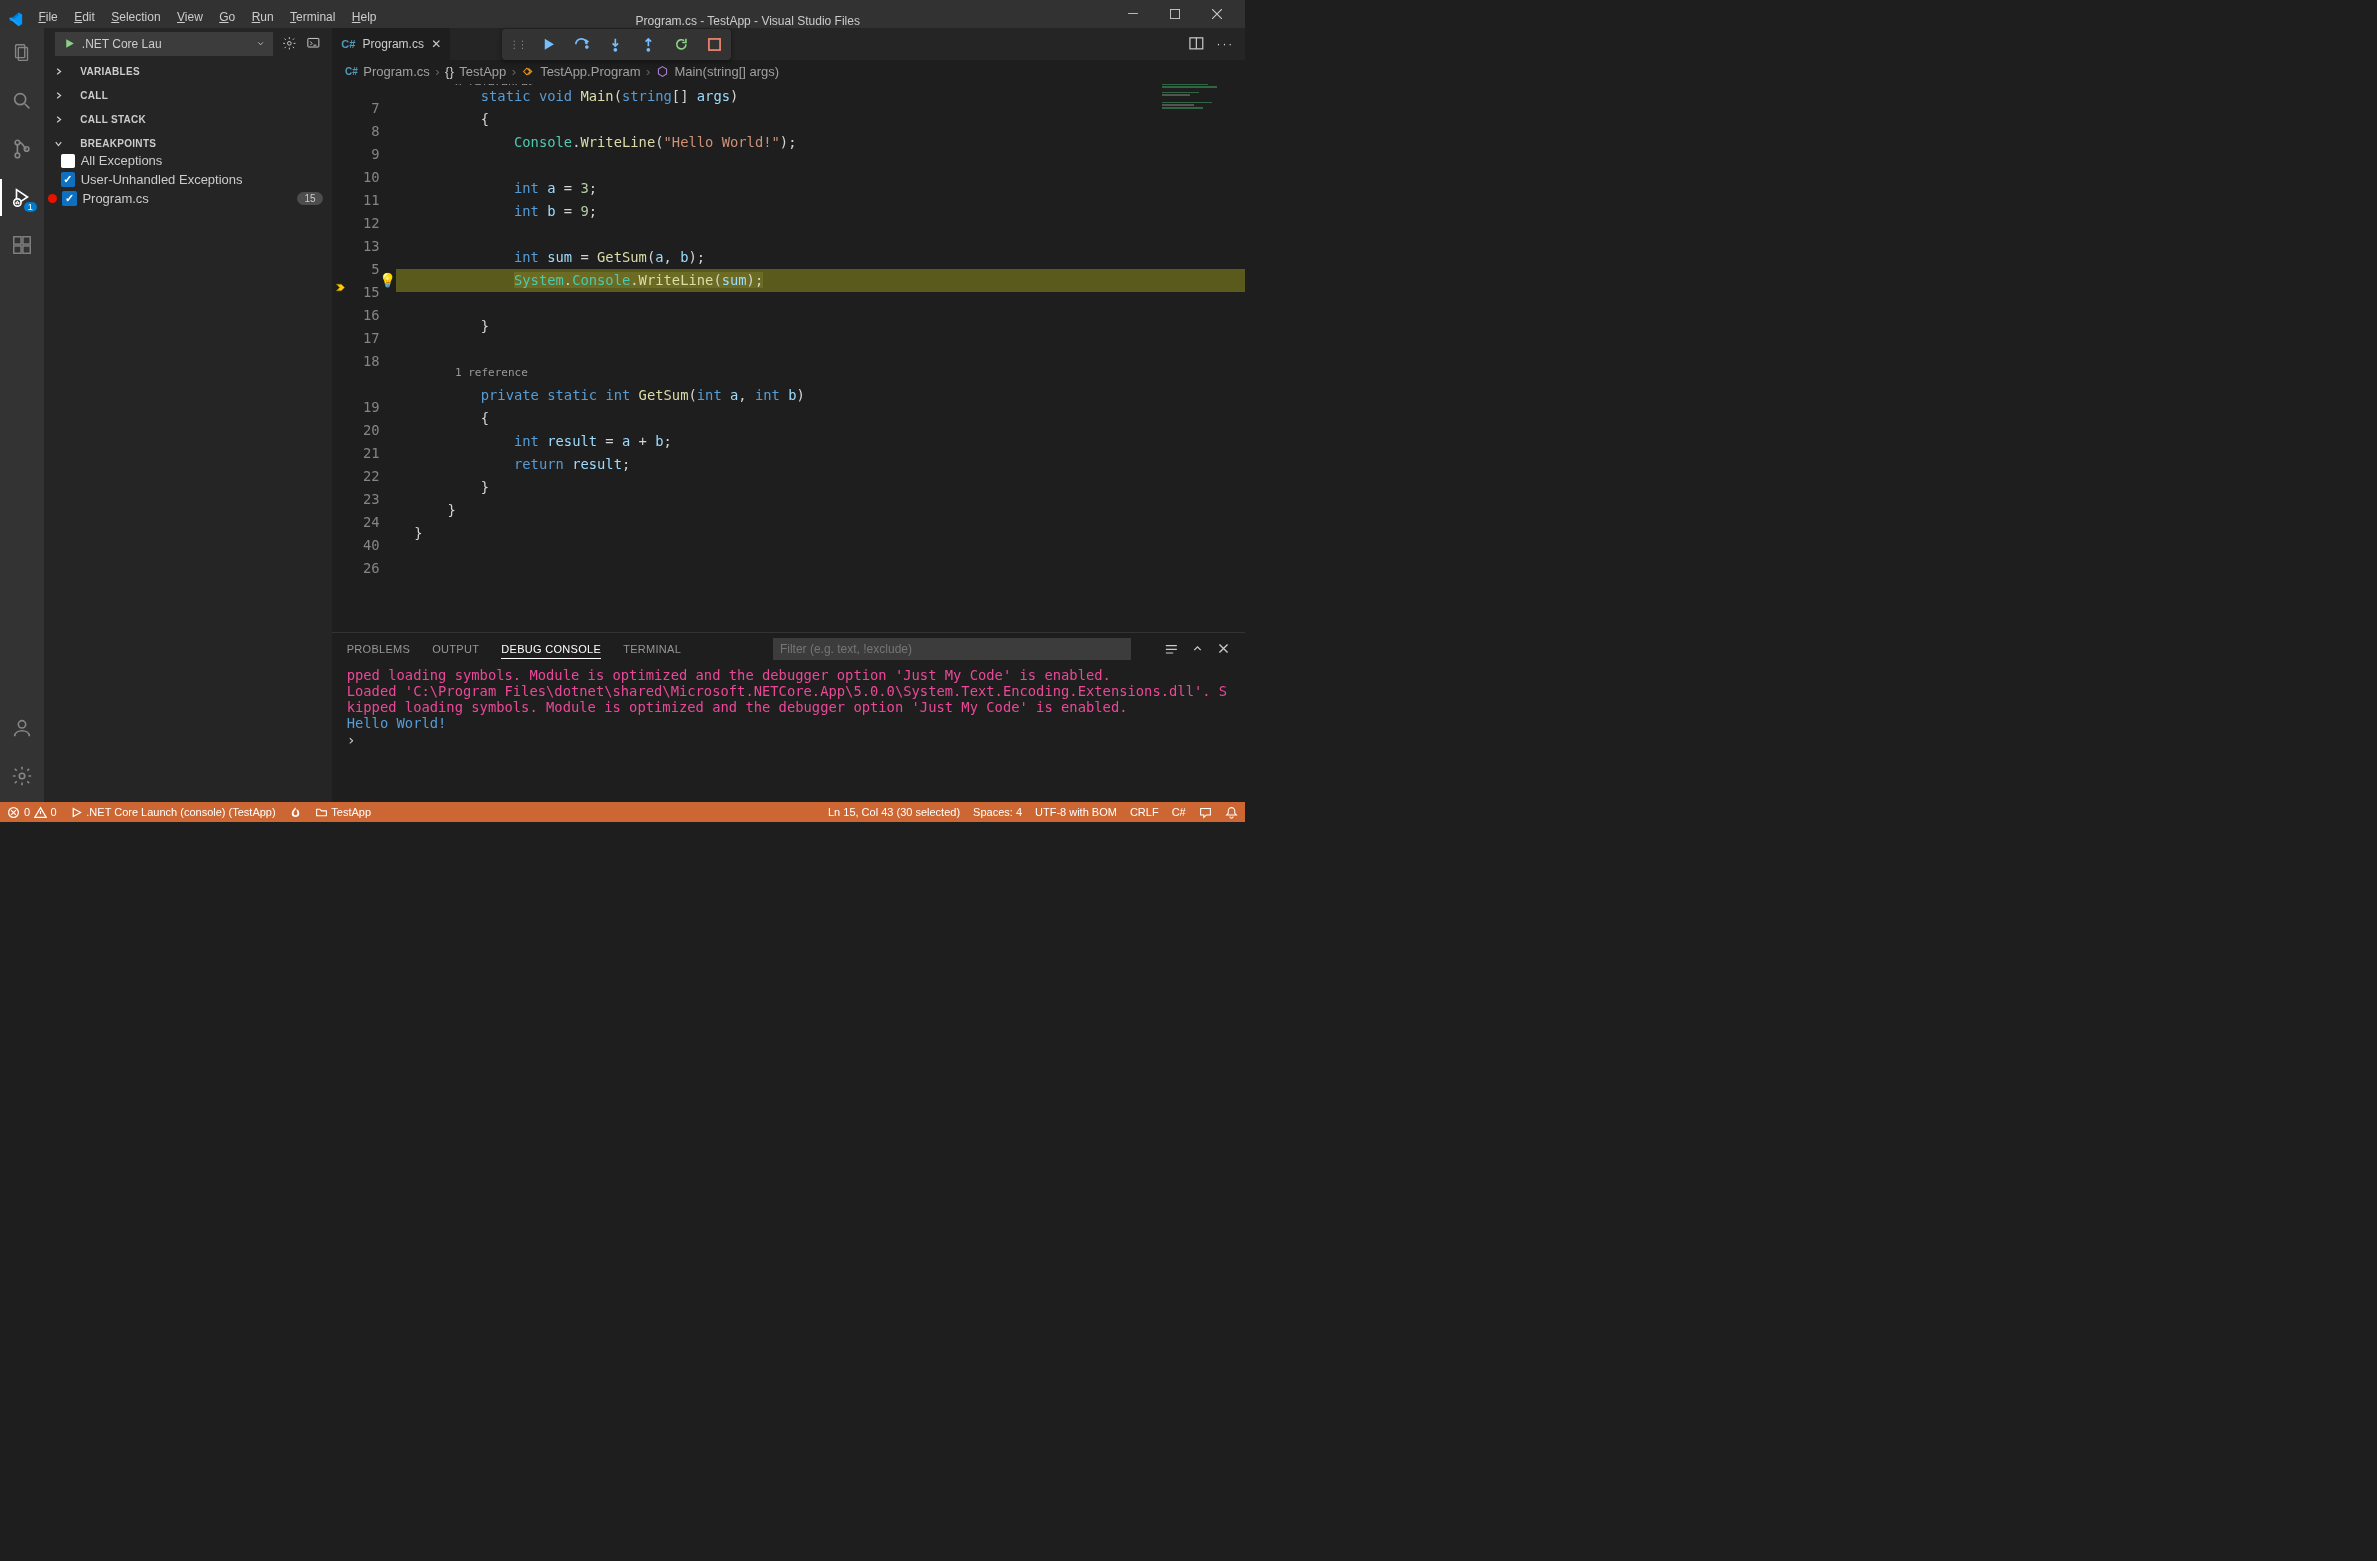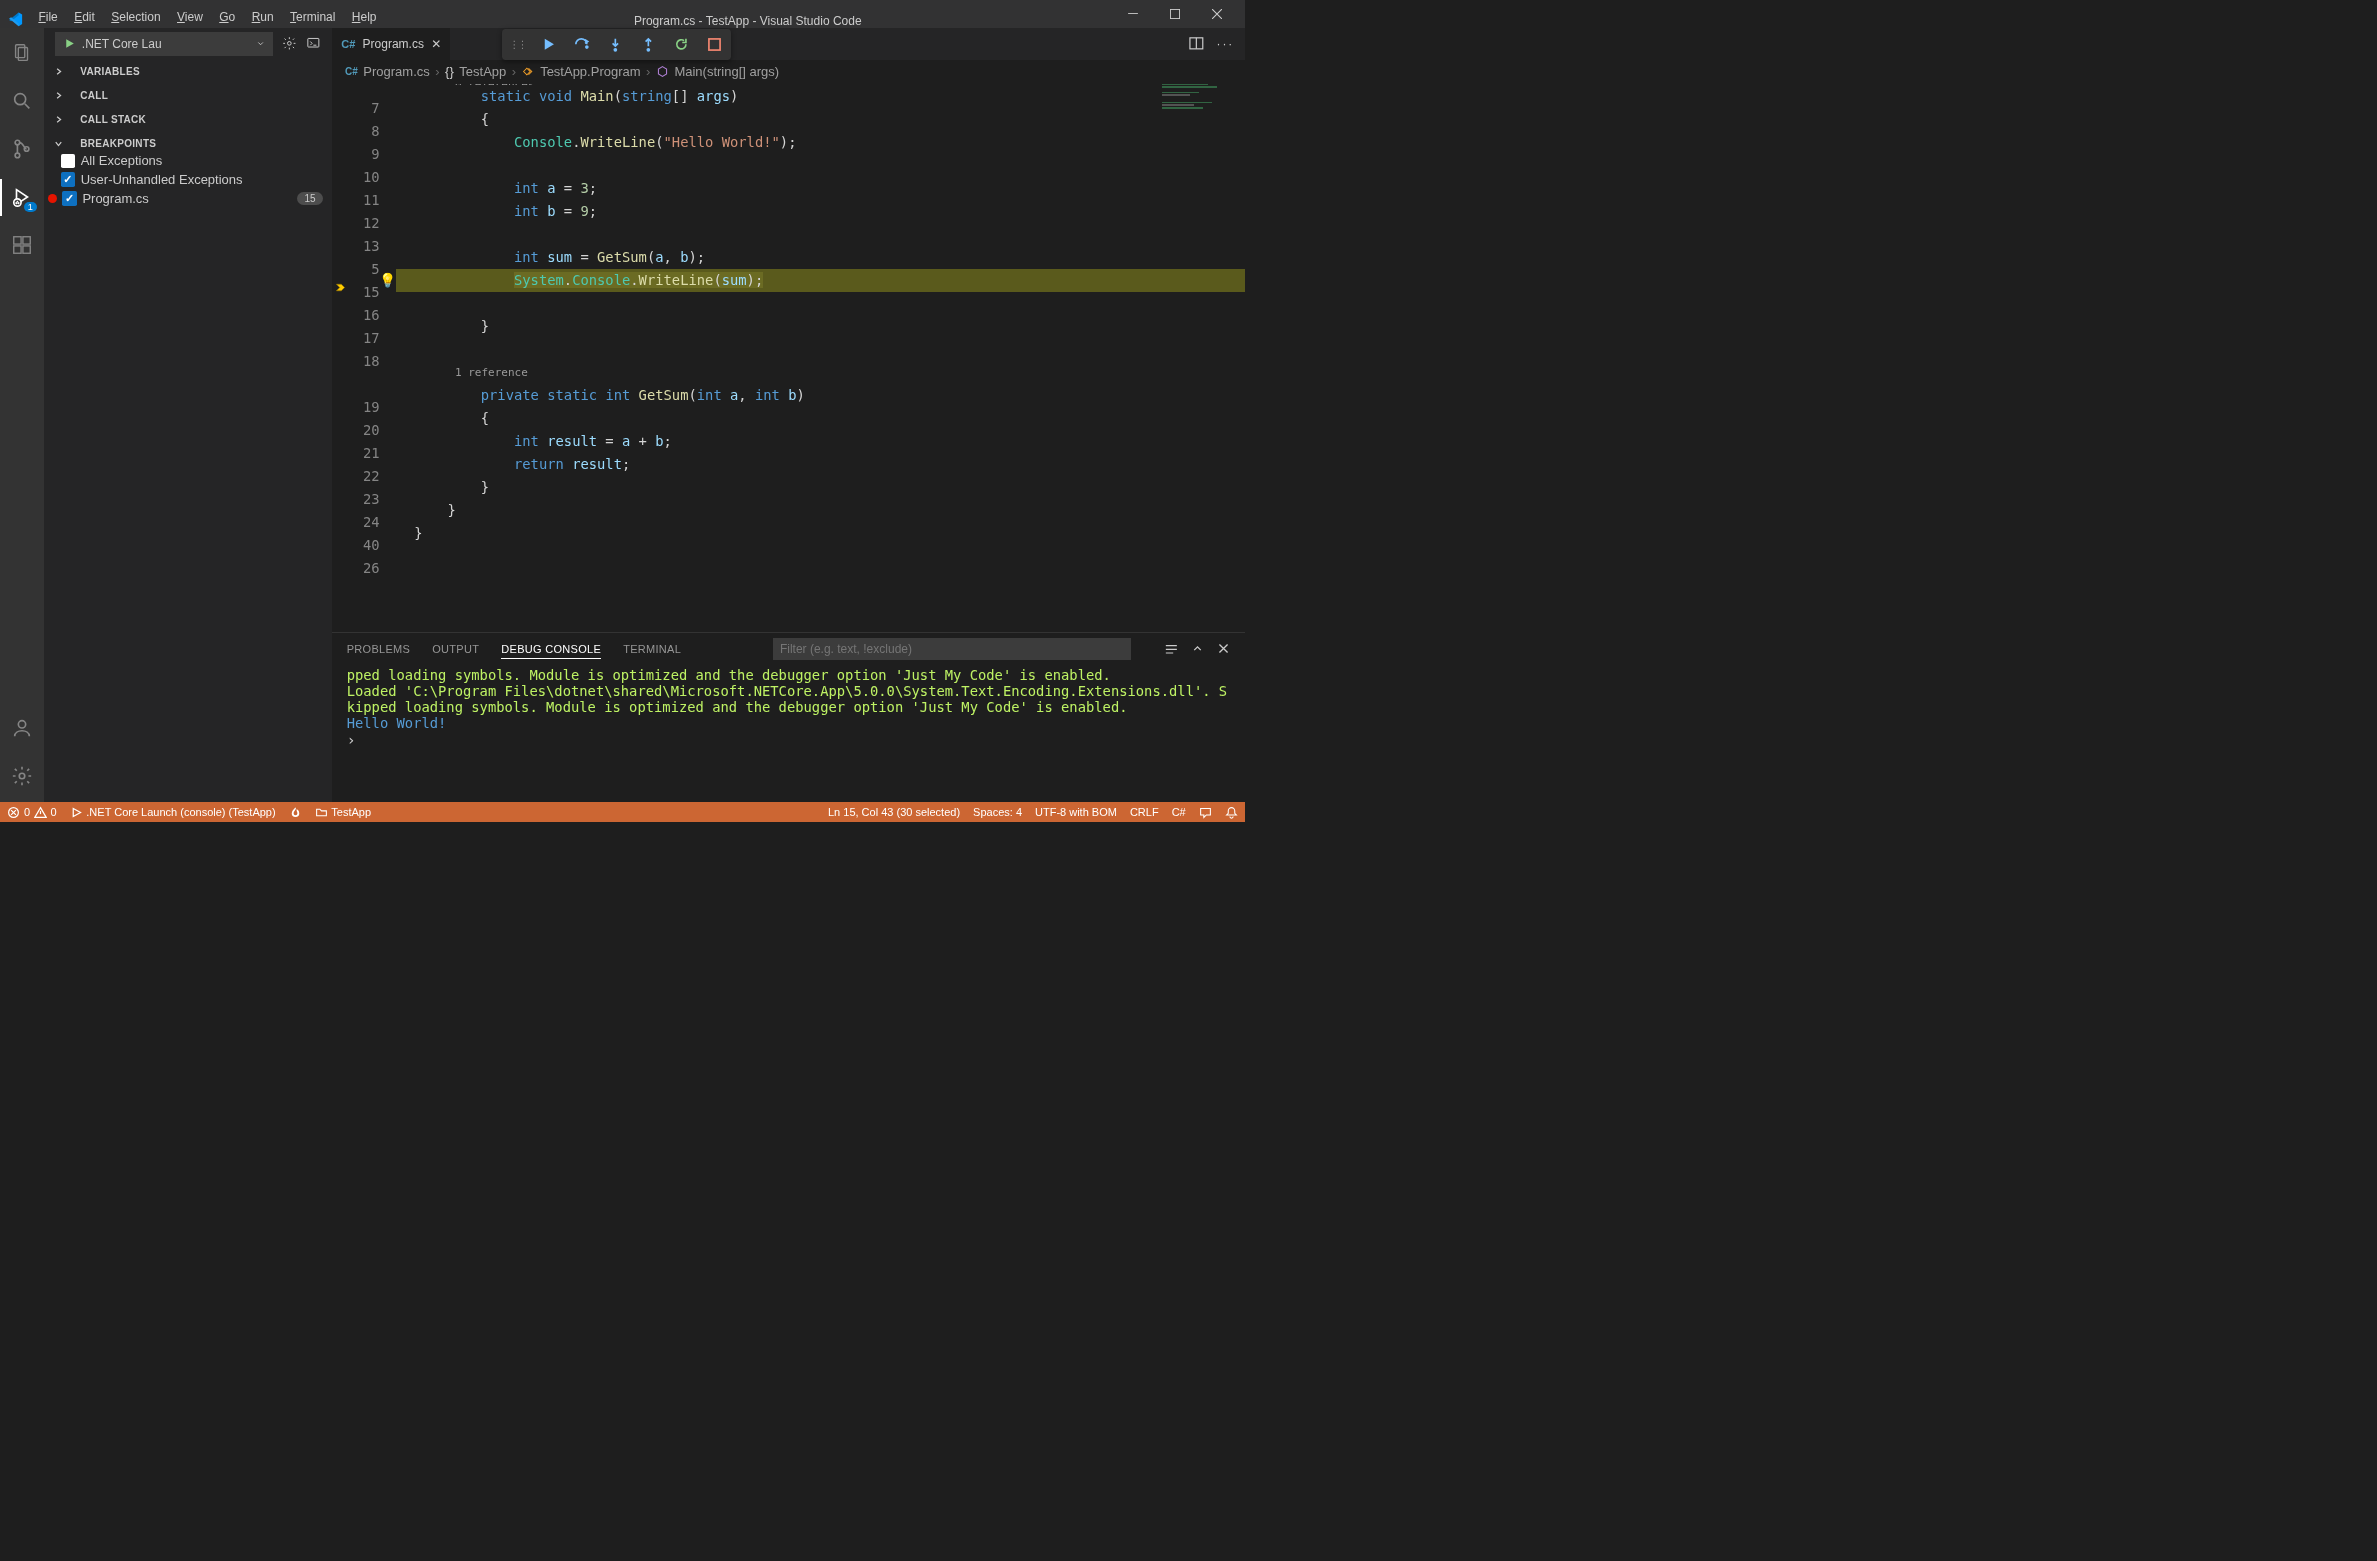--- a/index.html
+++ b/index.html
@@ -127,21 +127,21 @@
 .mm-line { height:1.8px; margin-bottom:0.9px;}
 
 .panel { height:170px; background:#1e1e1e; border-top:0.9px solid #333; display:flex; flex-direction:column;}
 .panel-tabs { height:32px; display:flex; align-items:center; padding:0 14.7px; gap:22px; font-size:11px;}
 .ptab { color:#969696; cursor:pointer; padding:3.7px 0; text-transform:uppercase; letter-spacing:0.3px;}
 .ptab.active { color:#fff; border-bottom:0.9px solid #fff;}
 .panel-filter { margin-left:auto; background:#3c3c3c; height:22px; width:358px; padding:0 7.3px; font-size:12px; color:#ccc;  border:none; outline:none;}
 .panel-actions { display:flex; gap:13px; margin-left:11px; color:#ccc;}
 .panel-body { flex:1; font-family:Consolas,monospace; font-size:13.8px; padding:1.8px 14.7px; overflow:hidden; color:#cccccc;}
 .pb-line { white-space:pre-wrap; word-break:break-all;}
-.pb-yellow { color:#bef264;}
+.pb-yellow { color:#ec4899;}
 .pb-blue { color:#569cd6;}
 .pb-prompt { color:#ccc; font-size:14.7px;}
 
 .statusbar {
   height:20px;
   background:#cc6633;
   display:flex;
   align-items:center;
   color:#fff;
   font-size:11px;
@@ -167,21 +167,21 @@
   <div class="menu">
     <div class="menu-item"><span class="mn">F</span>ile</div>
     <div class="menu-item"><span class="mn">E</span>dit</div>
     <div class="menu-item"><span class="mn">S</span>election</div>
     <div class="menu-item"><span class="mn">V</span>iew</div>
     <div class="menu-item"><span class="mn">G</span>o</div>
     <div class="menu-item"><span class="mn">R</span>un</div>
     <div class="menu-item"><span class="mn">T</span>erminal</div>
     <div class="menu-item"><span class="mn">H</span>elp</div>
   </div>
-  <div class="title-center">Program.cs - TestApp - Visual Studio Code</div>
+  <div class="title-center">Program.cs - TestApp - Visual Studio Files</div>
   <div class="window-controls">
     <div class="wc">
         <svg width="10" height="0.9" viewBox="0 0 11 1">
           <rect width="11" height="1" fill="#ccc"></rect>
         </svg>
       </div>
     <div class="wc">
         <svg width="10" height="10" viewBox="0 0 11 11">
           <rect x="0.5" y="0.5" width="10" height="10" fill="none" stroke="#ccc"></rect>
         </svg>

